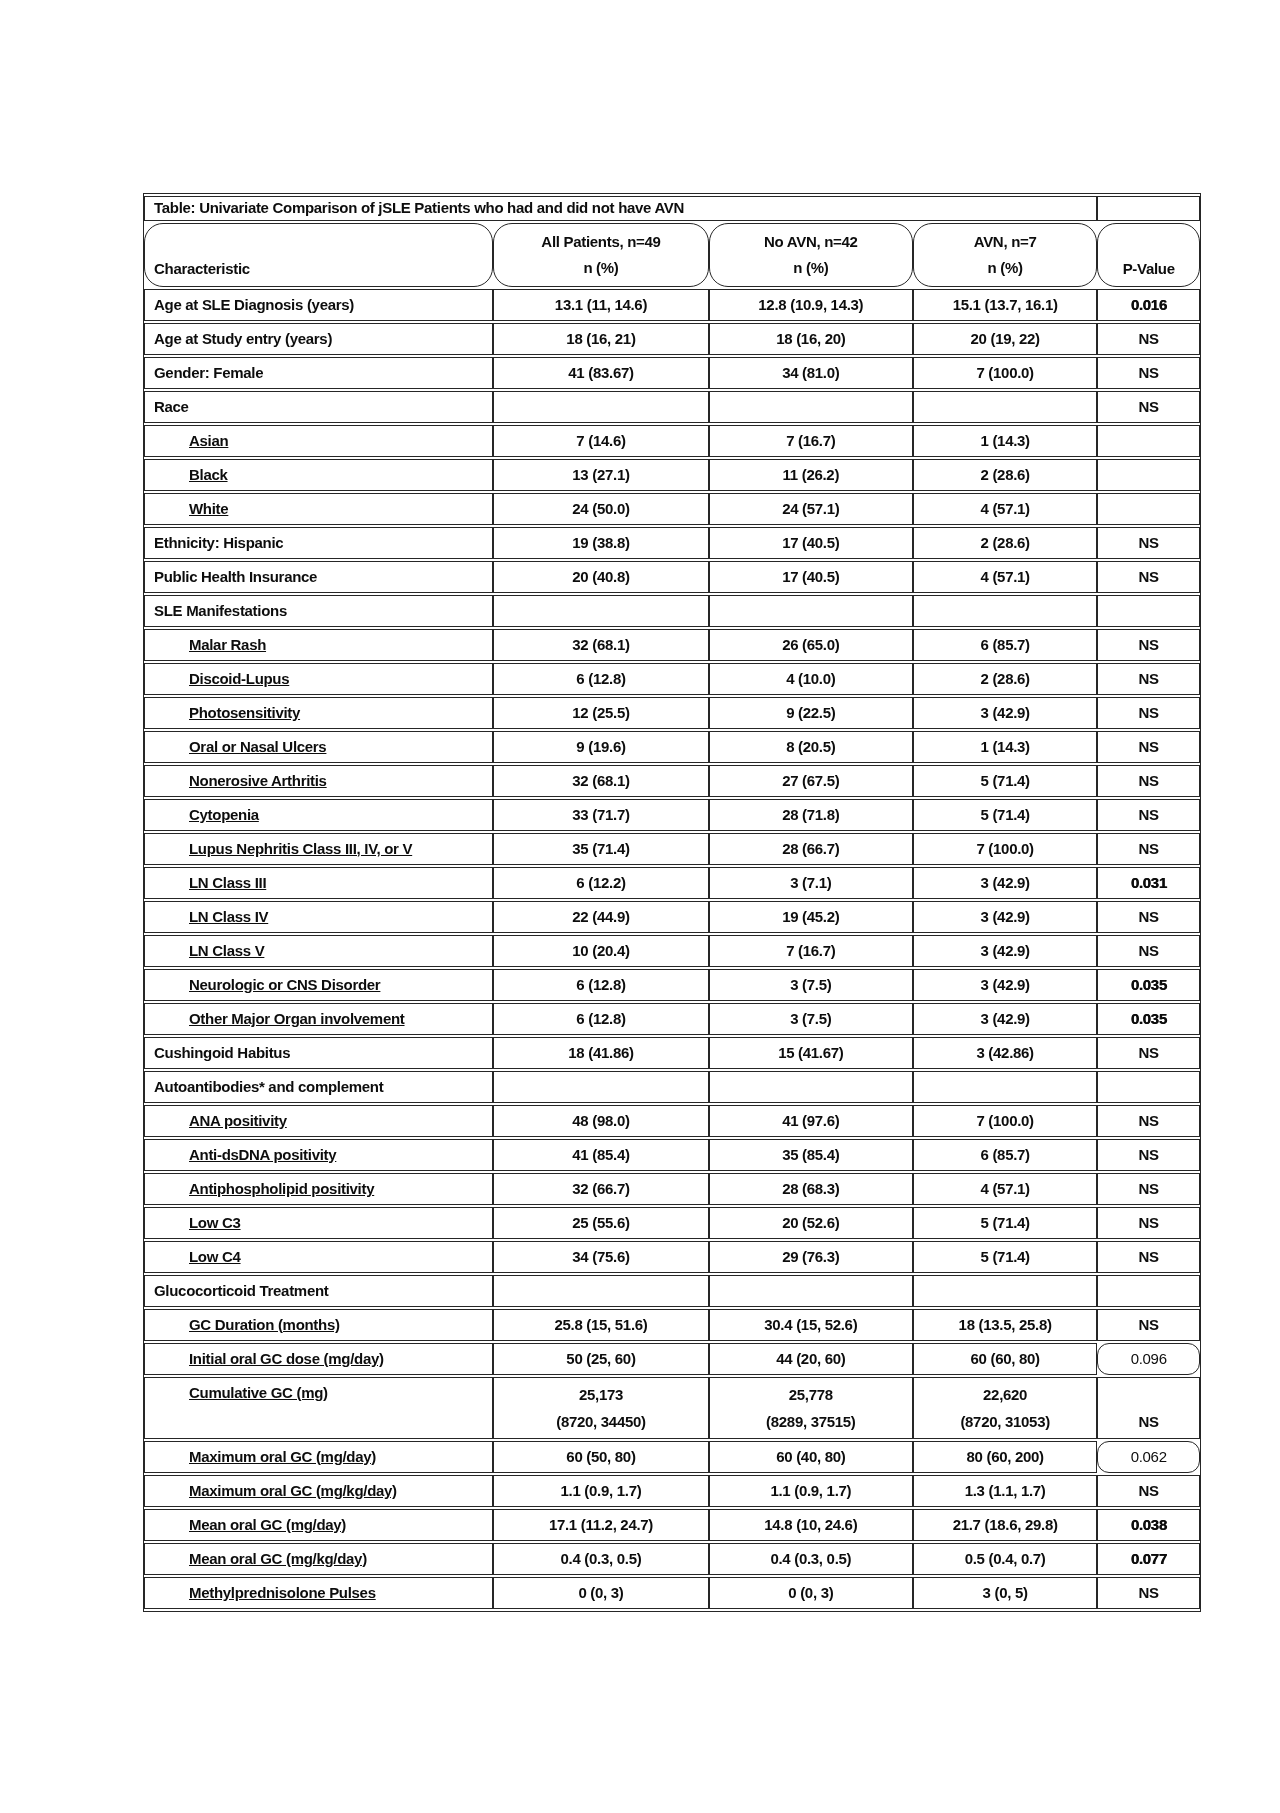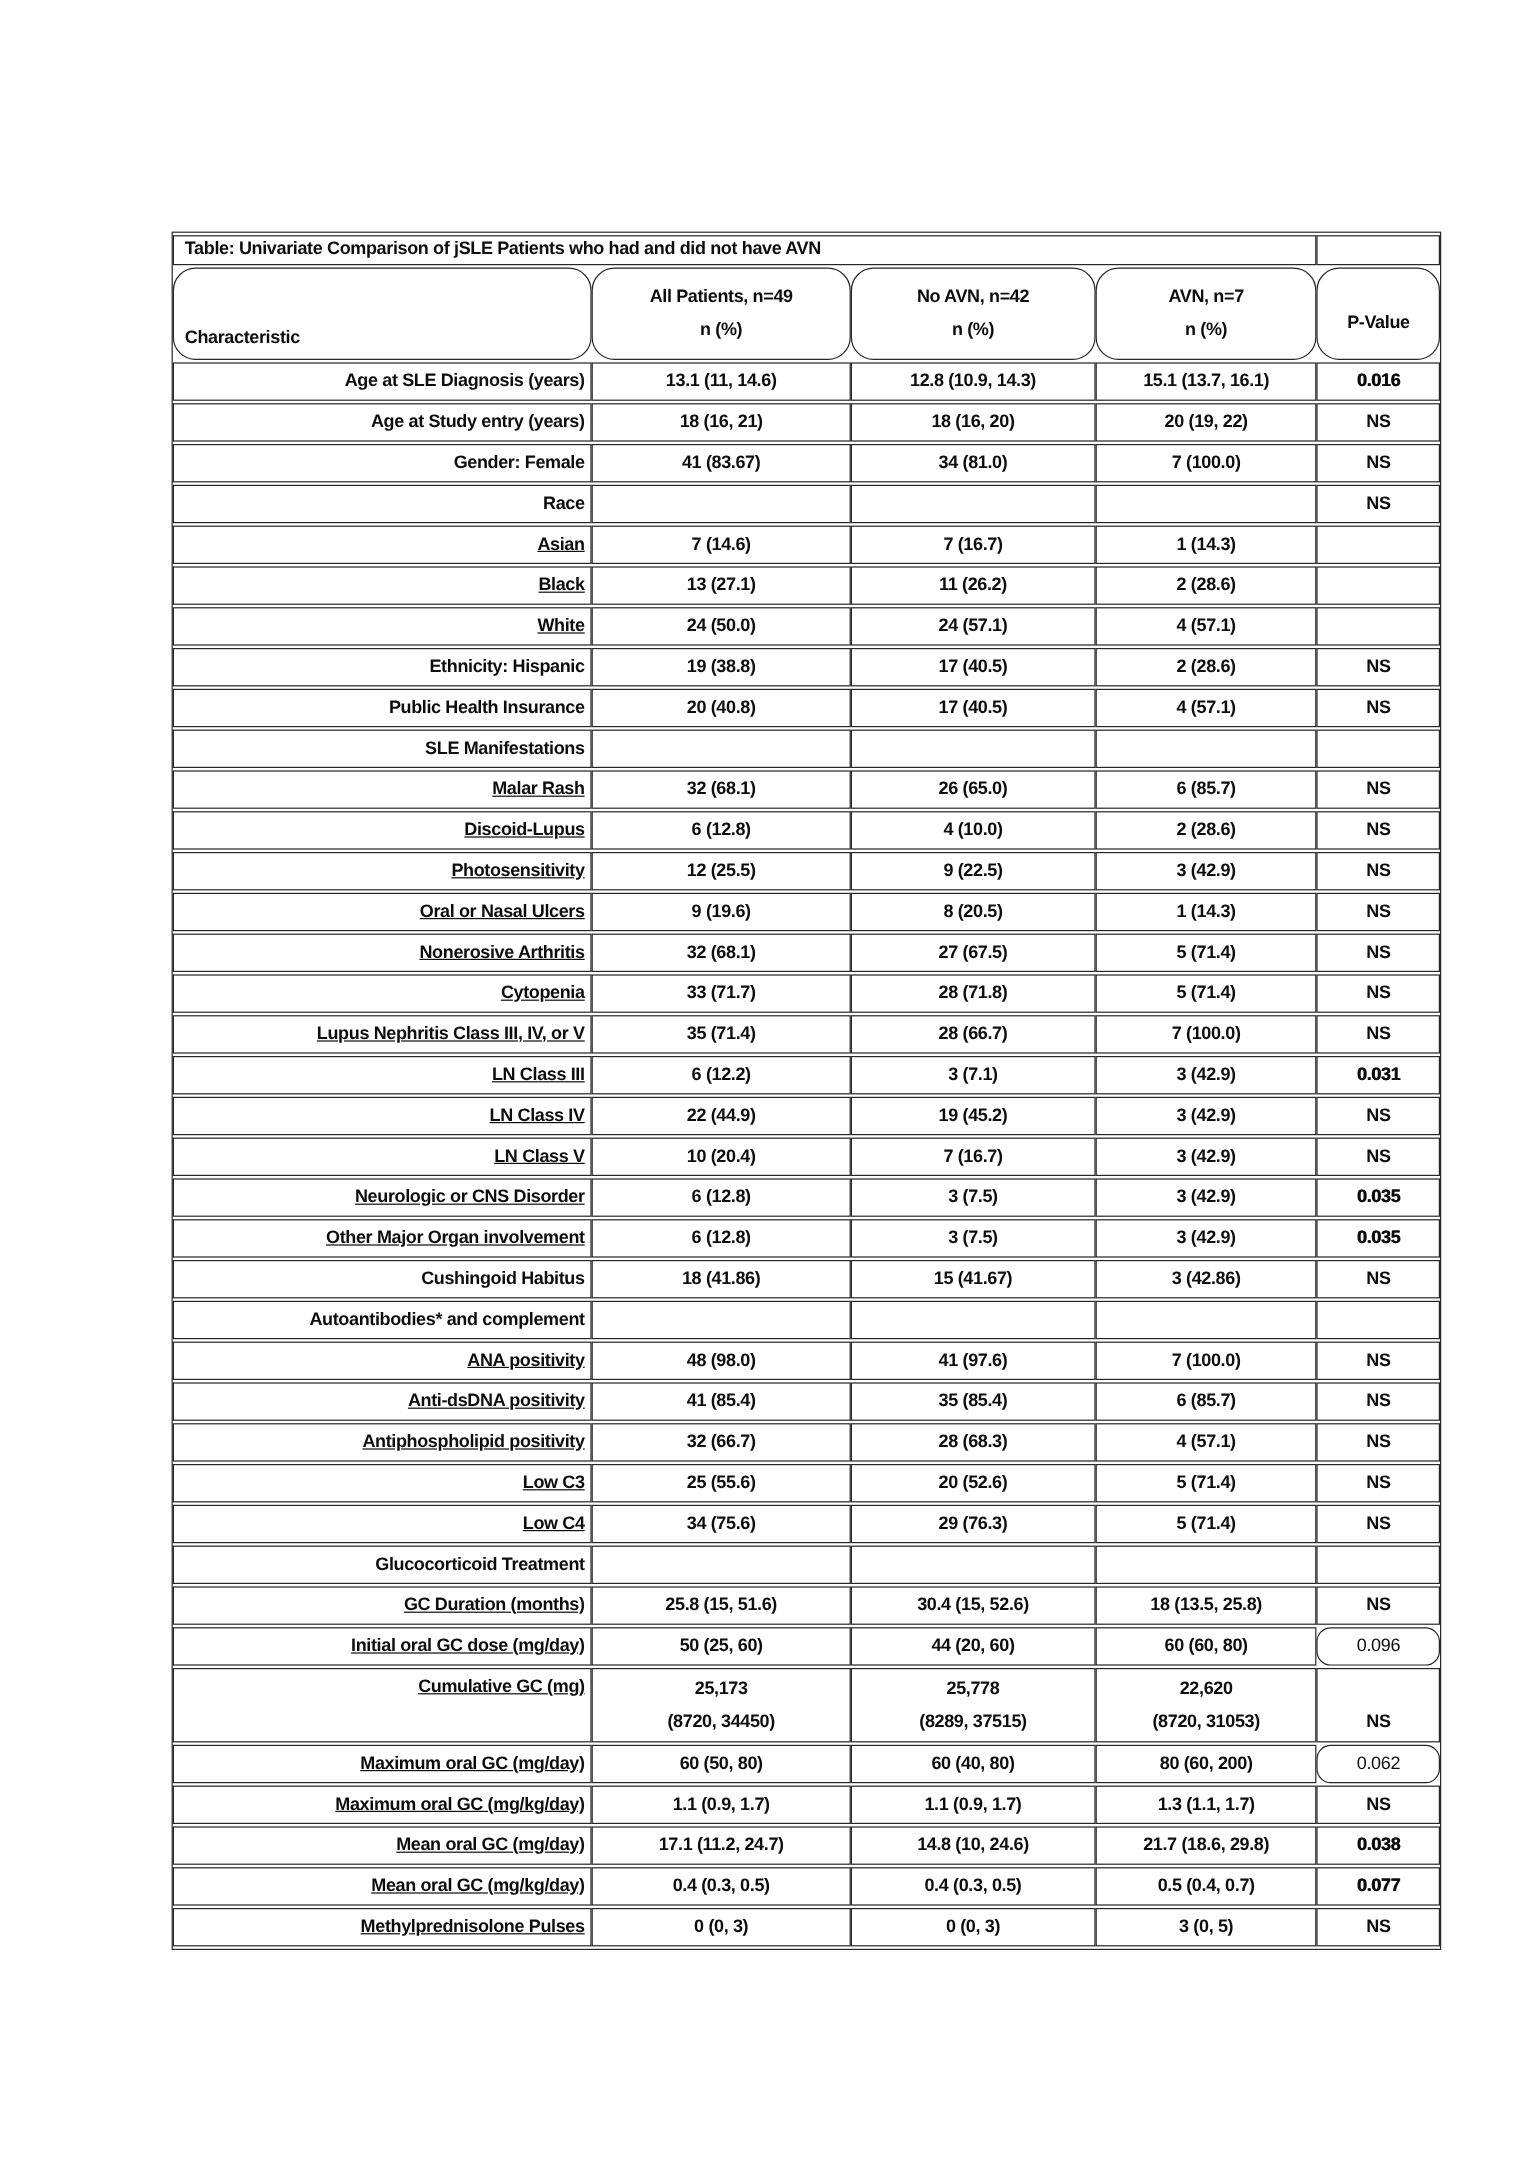--- a/index.html
+++ b/index.html
@@ -50,25 +50,25 @@
   }
   .h-group{
     text-align:center;
     vertical-align:middle;
     padding:2px 4px;
   }
   .h-group .line{display:block;line-height:1.75;}
   .h-p{
     text-align:center;
     vertical-align:bottom;
-    padding-bottom:20px;
+    padding-bottom:7px;
   }
   
   td{height:30px;}
-  .c-label{text-align:right;padding-left:9px;}
+  .c-label{text-align:left;padding-left:9px;}
   .c-label.indent{padding-left:44px;text-decoration:underline;}
   .c-val{text-align:center;white-space:pre-line;}
   .c-val.tall{line-height:1.8;padding-top:3px;padding-bottom:3px;}
   .c-p{text-align:center;}
   .p-bold{text-shadow:0.5px 0 currentColor;}
   .p-italic{font-weight:400;text-shadow:none;border-radius:12px;}
   .p-bottom{vertical-align:bottom;padding-bottom:6px;}
 </style>
 </head>
 <body>

